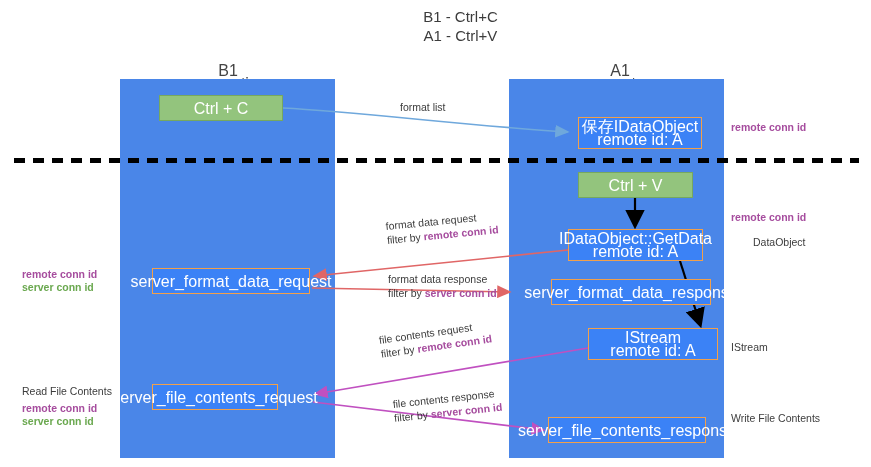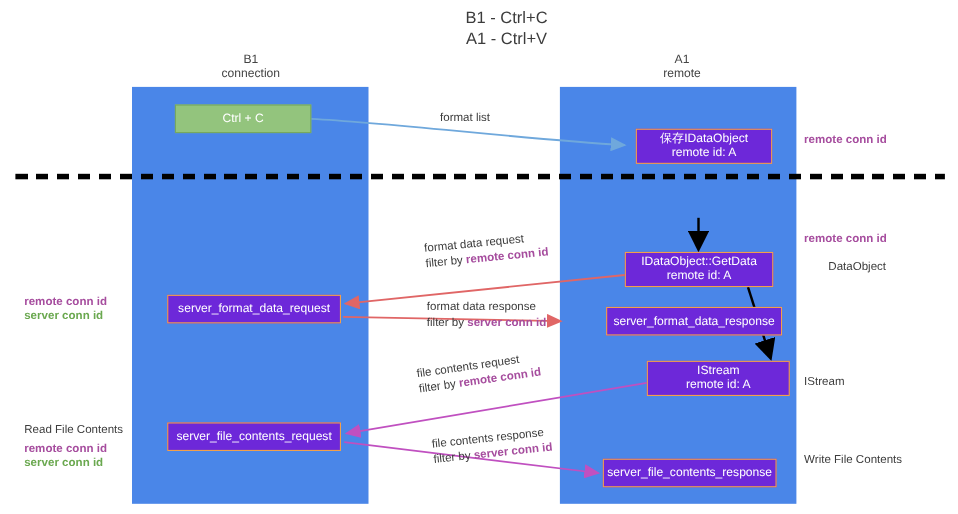--- a/index.html
+++ b/index.html
@@ -10,43 +10,43 @@
     overflow:hidden;
   }
   #stage{position:relative;width:871px;height:467px;}
 
   
   .col-band{position:absolute;background:#4a86e8;}
   #band-b1{left:120px;top:79px;width:215px;height:379px;}
   #band-a1{left:509px;top:79px;width:215px;height:379px;}
 
   .col-head{position:absolute;text-align:center;color:#444444;
-            font-size:11px;line-height:13px;}
+            font-size:16px;line-height:13px;margin-top:16px;}
   #head-b1{left:148px;top:48px;width:160px;}
   #head-a1{left:540px;top:48px;width:160px;}
 
   
   #title{position:absolute;left:0;top:7px;width:871px;text-align:center;
          color:#3c3c3c;font-size:15px;line-height:19px;padding-left:25px;}
 
   
   .node{position:absolute;box-sizing:border-box;display:flex;
         flex-direction:column;align-items:center;justify-content:center;
-        color:#ffffff;font-size:11px;line-height:13px;text-align:center;}
+        color:#ffffff;font-size:16px;line-height:13px;text-align:center;}
   .green{background:#93c47d;border:1px solid #76a85f;}
-  .orange{background:#6d28d9;border:1px solid #f2a04a;}
+  .orange{background:#3b82f6;border:1px solid #f2a04a;}
 
   #n-ctrlc   {left:159px;top:95px;width:124px;height:26px;}
   #n-idataobj{left:578px;top:117px;width:124px;height:32px;}
   #n-ctrlv   {left:578px;top:172px;width:115px;height:26px;}
   #n-getdata {left:568px;top:229px;width:135px;height:32px;}
   #n-sfreq   {left:152px;top:268px;width:158px;height:26px;}
   #n-sfresp  {left:514px;top:279px;width:160px;height:26px;margin-left:37px;}
   #n-istream {left:588px;top:328px;width:130px;height:32px;}
-  #n-sfcreq  {left:152px;top:384px;width:158px;height:26px;}
+  #n-sfcreq  {left:152px;top:384px;width:126px;height:26px;}
   #n-sfcresp {left:548px;top:417px;width:158px;height:26px;}
 
   
   #divider{position:absolute;left:14px;top:158px;width:845px;height:5px;
            background-image:repeating-linear-gradient(to right,#000 0 11px,transparent 11px 19px);}
 
   
   .note{position:absolute;font-size:10.5px;line-height:13px;}
   .c-purple{color:#a64d9e;font-weight:bold;}
   .c-green {color:#6aa84f;font-weight:bold;}
@@ -130,20 +130,23 @@
 
   <div id="n-ctrlc" class="node green">
     <span>Ctrl + C</span>
   </div>
 
   <div id="n-idataobj" class="node orange">
     <span>保存IDataObject</span>
     <span>remote id: A</span>
   </div>
 
+  <div id="n-ctrlv" class="node green">
+    <span>Ctrl + V</span>
+  </div>
 
   <div id="n-getdata" class="node orange">
     <span>IDataObject::GetData</span>
     <span>remote id: A</span>
   </div>
 
   <div id="n-sfreq" class="node orange">
     <span>server_format_data_request</span>
   </div>
 

